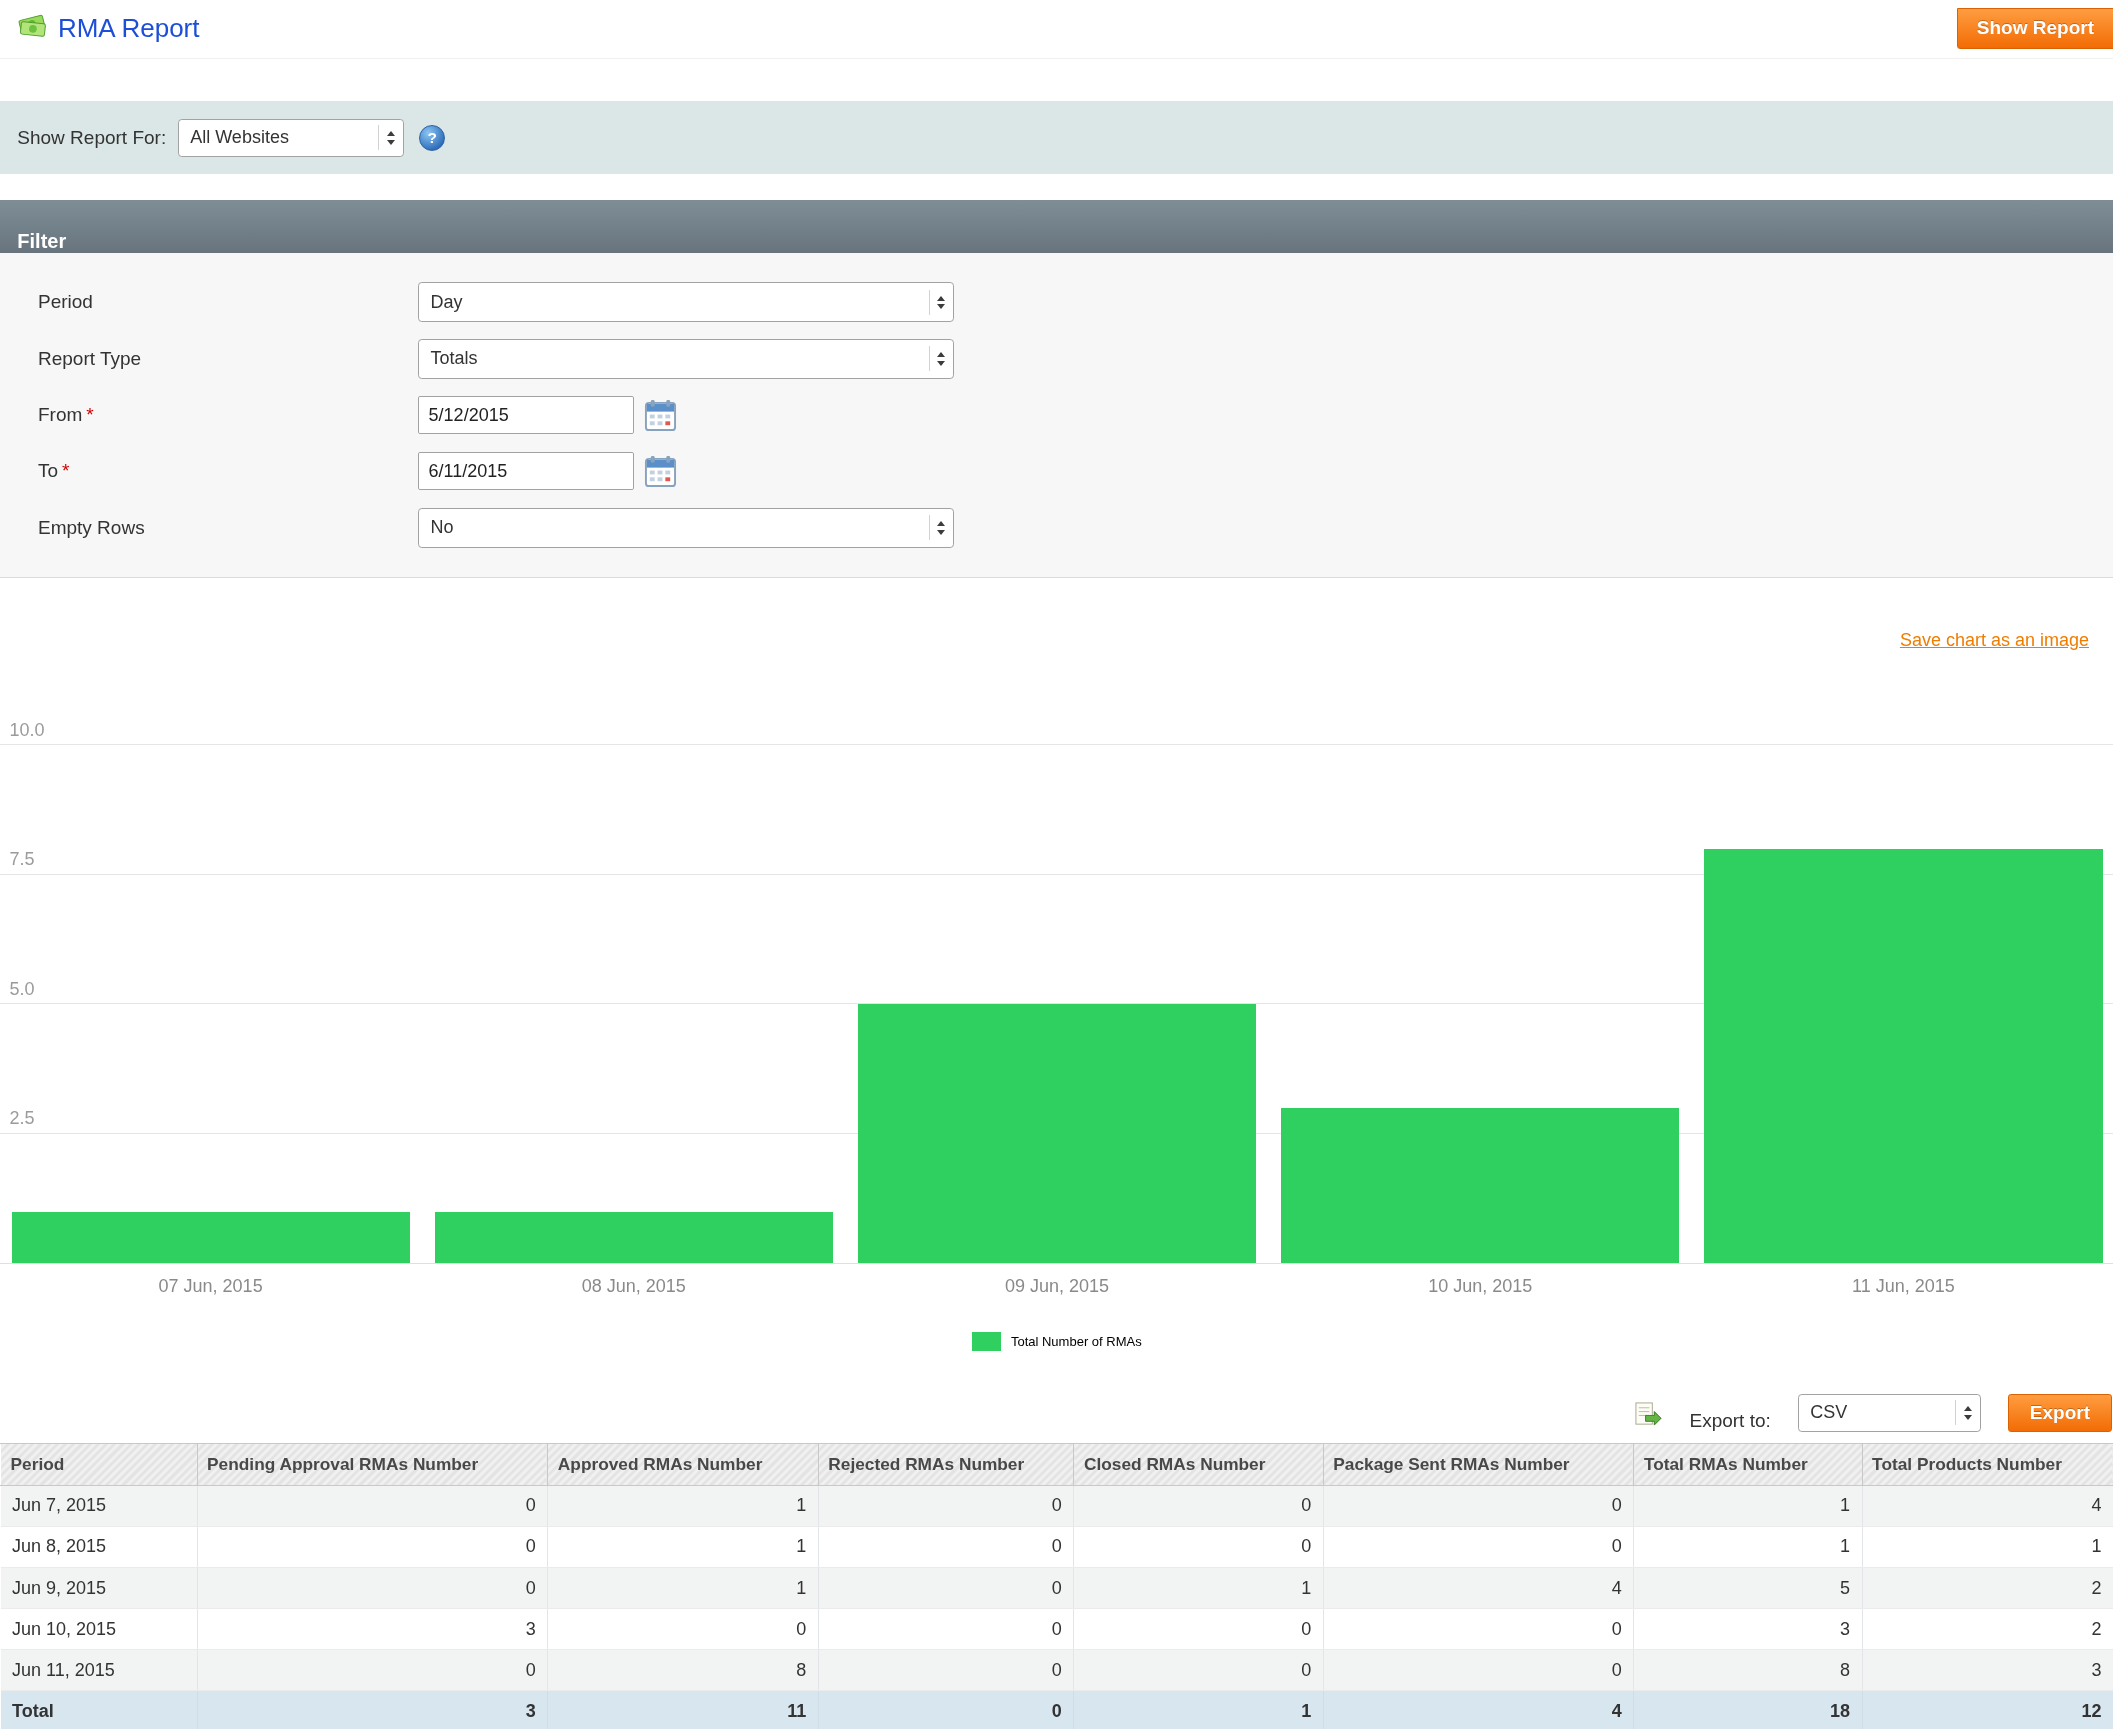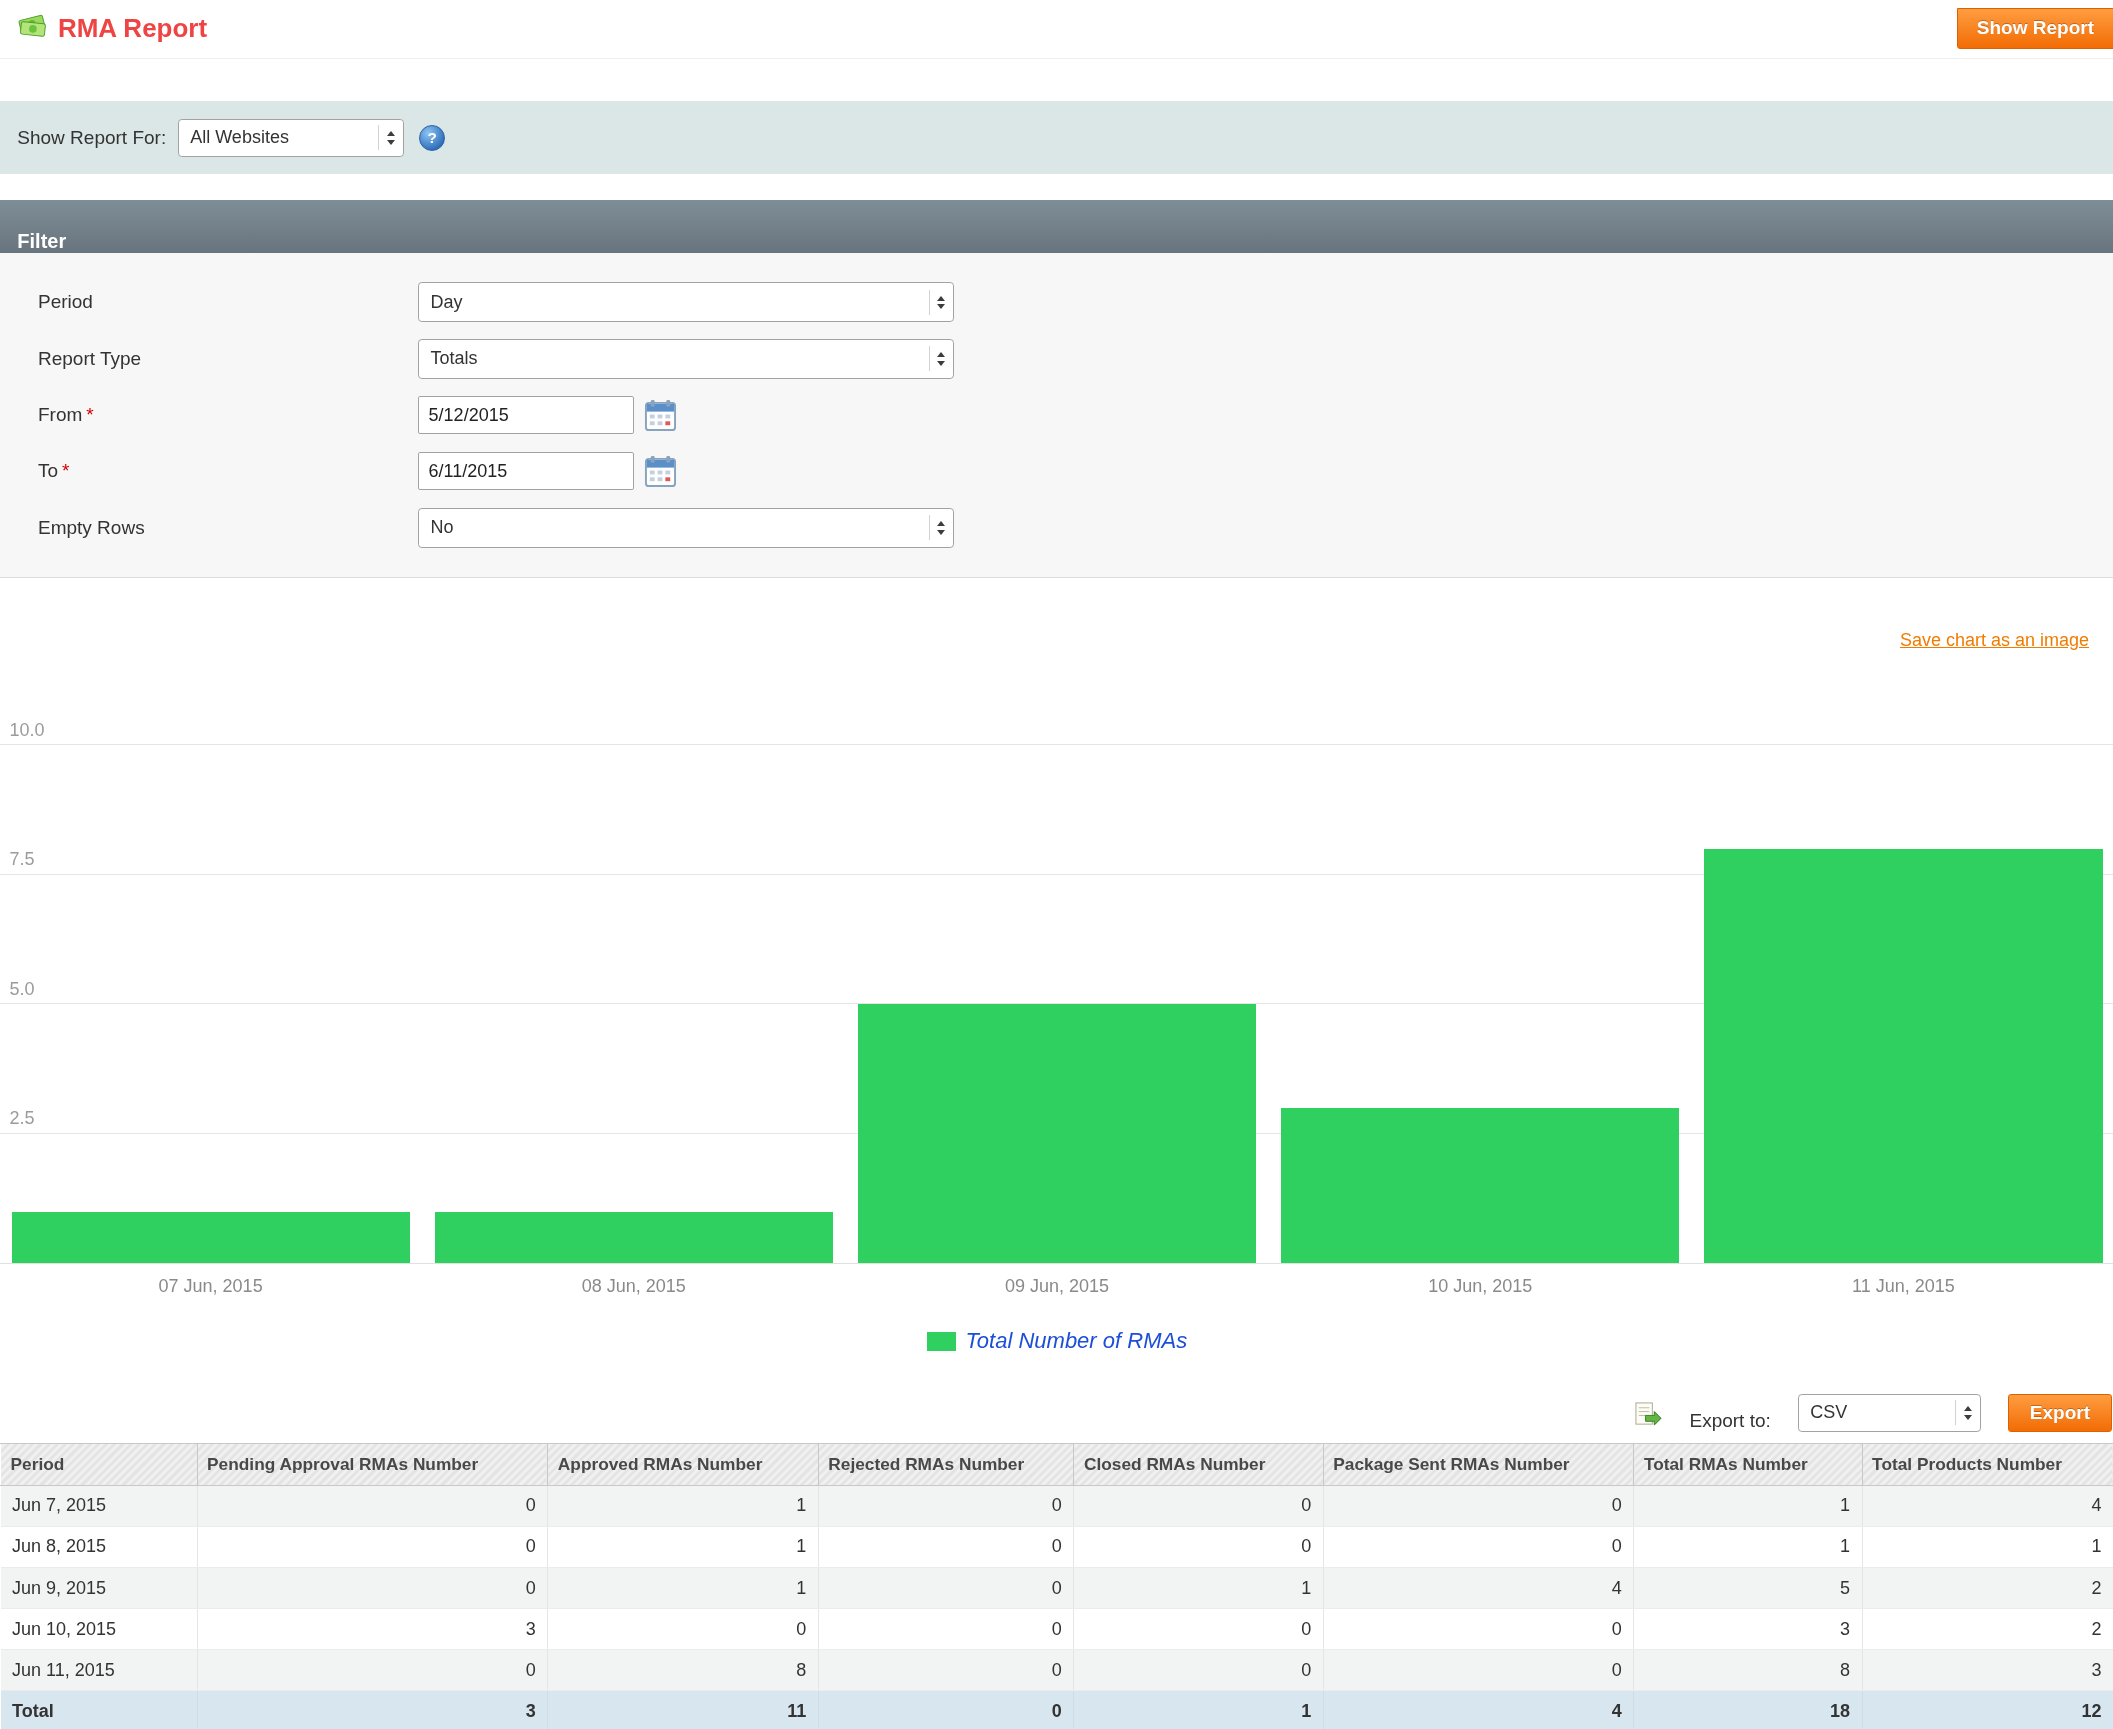--- a/index.html
+++ b/index.html
@@ -8,21 +8,21 @@
     font-family: "Liberation Sans", "DejaVu Sans", sans-serif;
     background: #ffffff; color: #333;
   }
 
   
   .topbar {
     display: flex; justify-content: space-between; align-items: flex-start;
     padding: 5.8px 0 9.6px 17.3px; border-bottom: 1px solid #efefef;
   }
   .title-wrap { display: flex; align-items: center; gap: 9.6px; padding-top: 7.7px; }
-  .page-title { color: #ef4444; font-size: 26px; font-weight: bold; }
+  .page-title { color: #1d4ed8; font-size: 26px; font-weight: normal; }
   .btn-orange {
     background: linear-gradient(#ff9d40, #f26c05);
     border: 1px solid #d96203; color: #fff; font-weight: bold;
     font-size: 19px; padding: 8.6px 19px; border-radius: 2.9px;
     text-shadow: 0 -1px 0 rgba(0,0,0,.25); cursor: pointer;
     font-family: inherit;
   }
   .show-report-btn { margin-top: 1.9px; border-radius: 0 0 0 2.9px; }
 
   
@@ -89,21 +89,21 @@
     display: flex; align-items: flex-end; gap: 25px; padding: 0 11.5px;
   }
   .bar-col { flex: 1; height: 100%; display: flex; align-items: flex-end; }
   .bar { width: 100%; }
 
   .xlabels { display: flex; gap: 25px; padding: 0 11.5px; margin-top: 11.5px; }
   .xlabel { flex: 1; text-align: center; color: #8a8a8a; font-size: 18px; }
 
   .legend { display: flex; justify-content: center; align-items: center; gap: 9.6px; margin-top: 31px; height: 27px; }
   .legend-swatch { width: 29px; height: 19px; display: inline-block; }
-  .legend-label { color: #1d4ed8; font-size: 22px; font-style: italic; }
+  .legend-label { color: #000000; font-size: 13px; }
 
   
   .export-row {
     display: flex; justify-content: flex-end; align-items: flex-end; gap: 27px;
     margin-top: 35px; height: 42px; padding-right: 2px;
   }
   .export-label { font-size: 19px; }
   .export-select { width: 183px; height: 38px; }
   .export-btn { padding: 6.7px 21px; }
 

